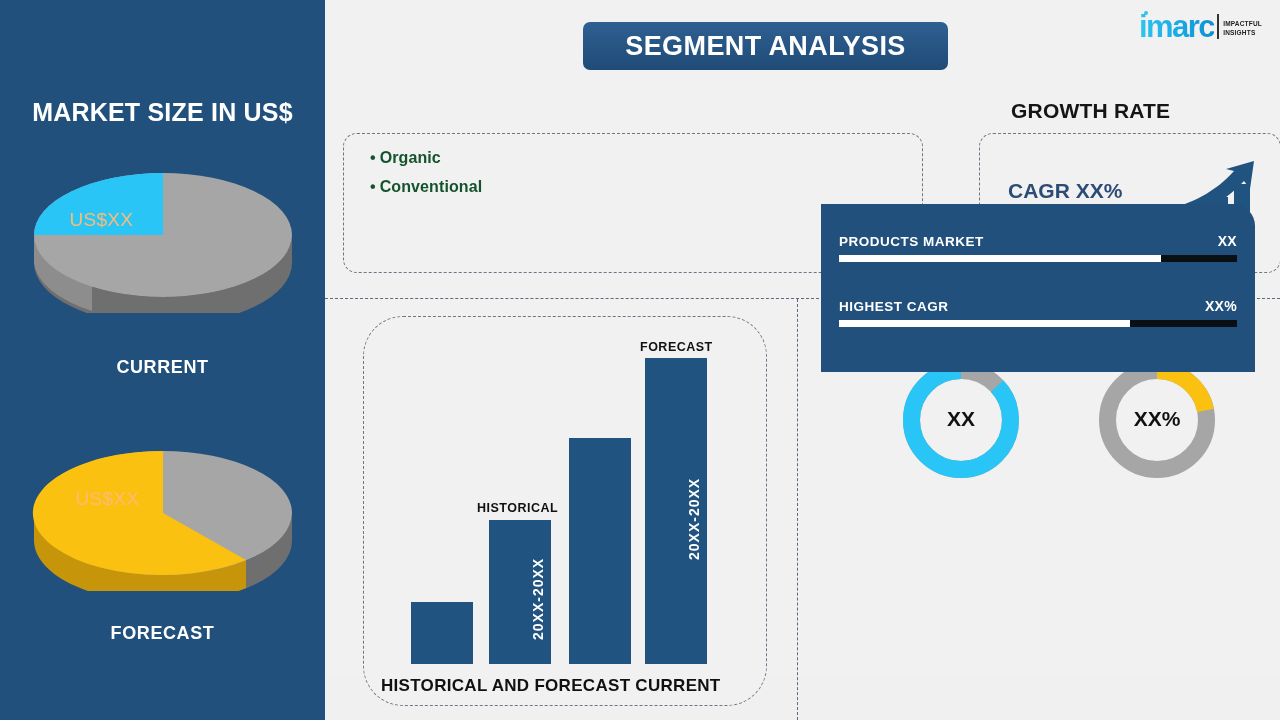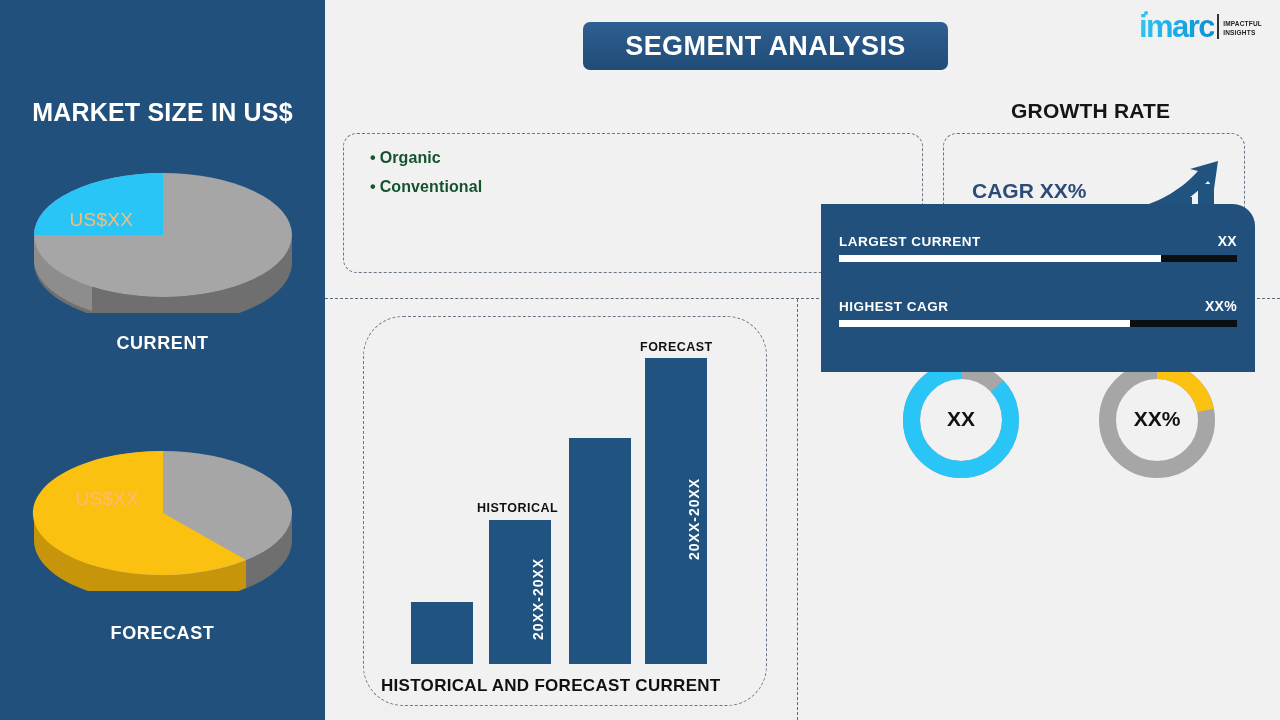--- a/index.html
+++ b/index.html
@@ -164,21 +164,21 @@
 
         <path d="M 2 72 A 129 62 0 0 0 260 72 L 260 100 A 129 62 0 0 1 2 100 Z" fill="#6f6f6f"></path>
         <path d="M 2 72 A 129 62 0 0 0 60 120 L 60 148 A 129 62 0 0 1 2 100 Z" fill="#8d8d8d"></path>
 
         <ellipse cx="131" cy="72" rx="129" ry="62" fill="#A6A6A6"></ellipse>
 
         <path d="M 131 72 L 131 10 A 129 62 0 0 0 2 72 Z" fill="#29C5F6"></path>
       </svg>
       <div class="pie-value" style="left:38px; top:46px;">US$XX</div>
     </div>
-    <div class="pie-label" style="margin-top:20px;">CURRENT</div>
+    <div class="pie-label" style="margin-top:44px;">CURRENT</div>
   </div>
 
   <div class="pie-wrap" style="top:441px;">
     <div class="pie3d">
       <svg width="262" height="150" viewBox="0 0 262 150">
 
         <path d="M 131 134 A 129 62 0 0 0 260 72 L 260 100 A 129 62 0 0 1 131 162 Z" fill="#6f6f6f"></path>
 
         <path d="M 2 72 A 129 62 0 0 0 214 119 L 214 147 A 129 62 0 0 1 2 100 Z" fill="#c7950a"></path>
 
@@ -218,21 +218,21 @@
         <span class="prod-bullet">•</span><span>Organic</span>
       </div>
       <div class="prod-item">
         <span class="prod-bullet">•</span><span>Conventional</span>
       </div>
     </div>
   </div>
 
   <div class="sec-head" style="left:686px; top:99px;">GROWTH RATE</div>
 
-  <div class="dash-box" style="left:618px; top:133px; width:302px; height:140px;">
+  <div class="dash-box" style="left:654px; top:133px; width:302px; height:140px;">
     <div id="cagr-text">
       <div>CAGR XX%</div>
       <div>(20XX-20XX)</div>
     </div>
     <div id="growth-icon">
       <svg width="92" height="95" viewBox="0 0 92 95">
         <rect x="2" y="57" width="16" height="30" fill="#215380"></rect>
         <rect x="24" y="48" width="16" height="39" fill="#215380"></rect>
         <rect x="46" y="38" width="16" height="49" fill="#215380"></rect>
         <rect x="68" y="25" width="16" height="62" fill="#215380"></rect>
@@ -277,21 +277,21 @@
       <circle cx="83" cy="83" r="49.5" fill="none" stroke="#A6A6A6" stroke-width="17"></circle>
 
       <circle cx="83" cy="83" r="49.5" fill="none" stroke="#FBC111" stroke-width="17" stroke-dasharray="68.4 242.6" stroke-dashoffset="68.4" transform="rotate(-90 83 83) scale(1,-1) translate(0,-166)"></circle>
     </svg>
     <div class="donut-center" style="top:70px;">XX%</div>
   </div>
 
   <div id="stats-panel">
 
     <div class="stat-row" style="top:28px;">
-      <span class="stat-label">LARGEST CURRENT</span>
+      <span class="stat-label">PRODUCTS MARKET</span>
       <span class="stat-value" style="bottom:13px;">XX</span>
       <div class="stat-track">
         <div class="stat-fill" style="width:81%;"></div>
       </div>
     </div>
 
     <div class="stat-row" style="top:93px;">
       <span class="stat-label">HIGHEST CAGR</span>
       <span class="stat-value" style="bottom:13px;">XX%</span>
       <div class="stat-track">

